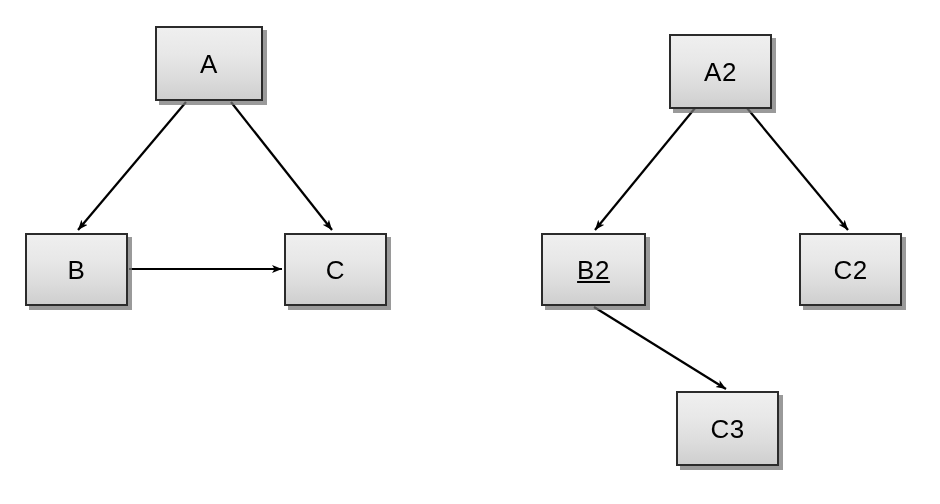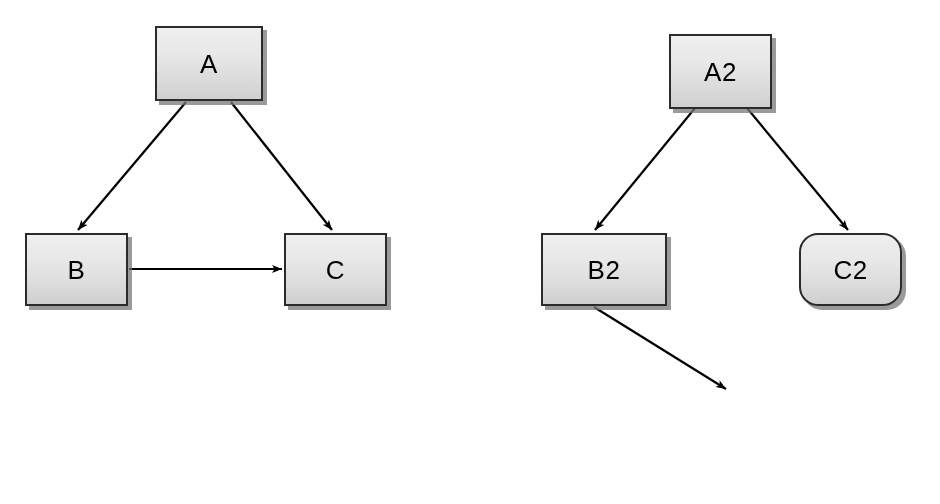--- a/index.html
+++ b/index.html
@@ -74,22 +74,25 @@
   </div>
 
   <div class="node" style="left: 284px; top: 233px; width: 103px; height: 73px;">
     <span class="node-label">C</span>
   </div>
 
   <div class="node" style="left: 669px; top: 34px; width: 103px; height: 75px;">
     <span class="node-label">A2</span>
   </div>
 
-  <div class="node" style="left: 541px; top: 233px; width: 126px; height: 73px;">
+  <div class="node" style="left: 541px; top: 233px; width: 105px; height: 73px; text-decoration: underline;">
     <span class="node-label">B2</span>
   </div>
 
-  <div class="node" style="left: 799px; top: 233px; width: 103px; height: 73px; border-radius: 19px;">
+  <div class="node" style="left: 799px; top: 233px; width: 103px; height: 73px;">
     <span class="node-label">C2</span>
   </div>
 
+  <div class="node" style="left: 676px; top: 391px; width: 103px; height: 75px;">
+    <span class="node-label">C3</span>
+  </div>
 
 </div>
 
 </body></html>

